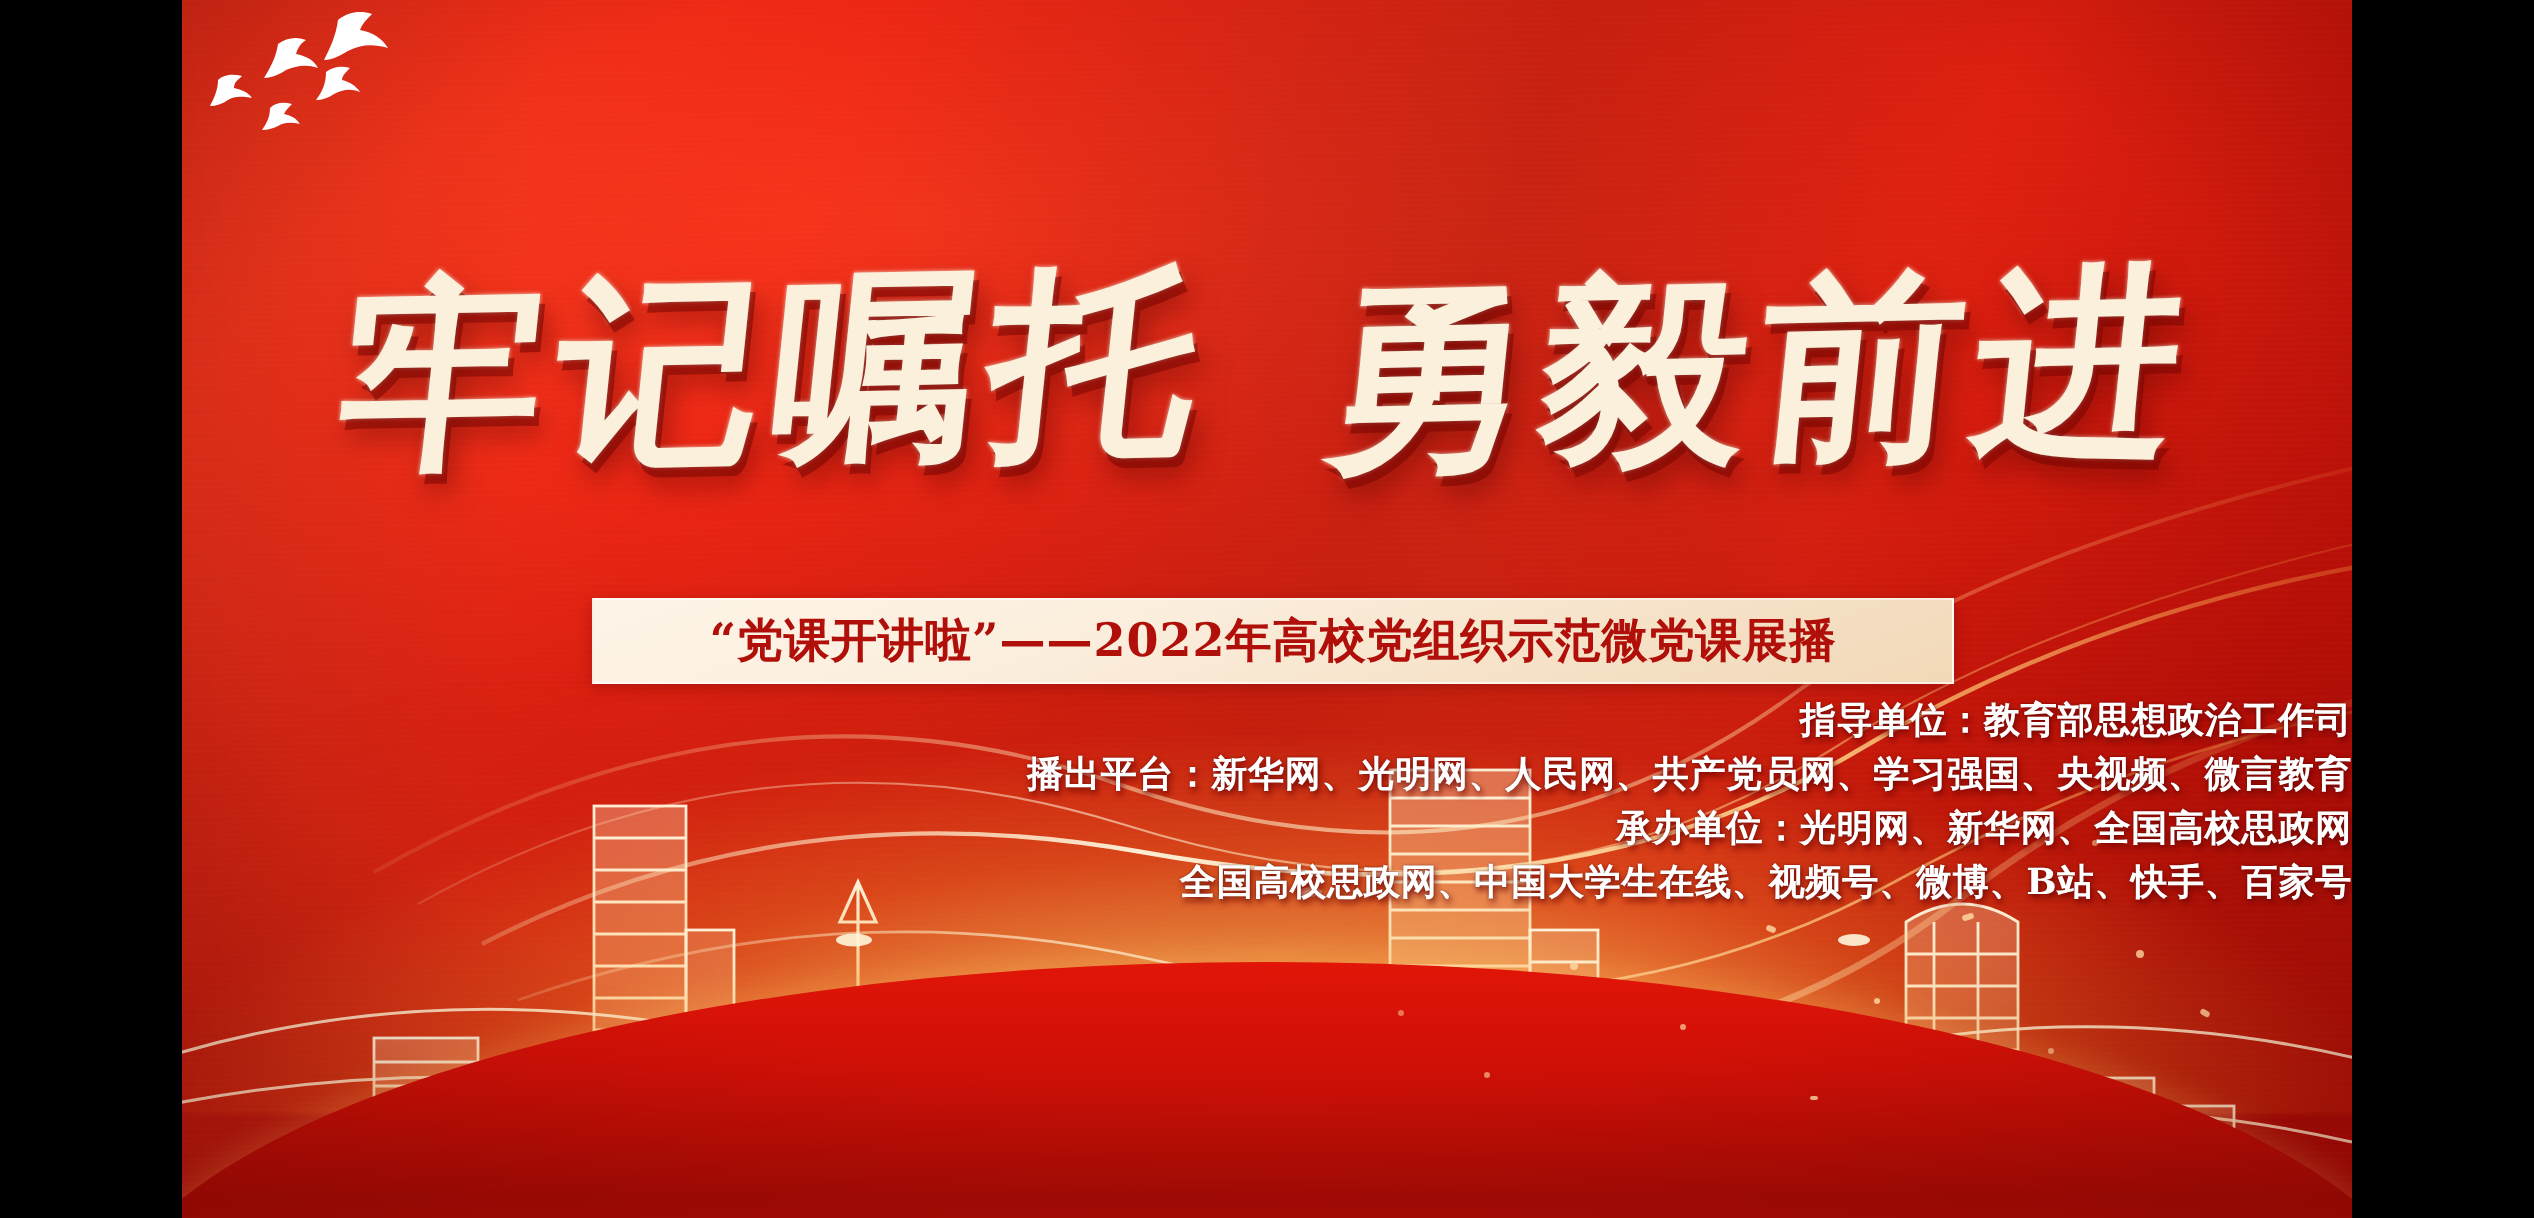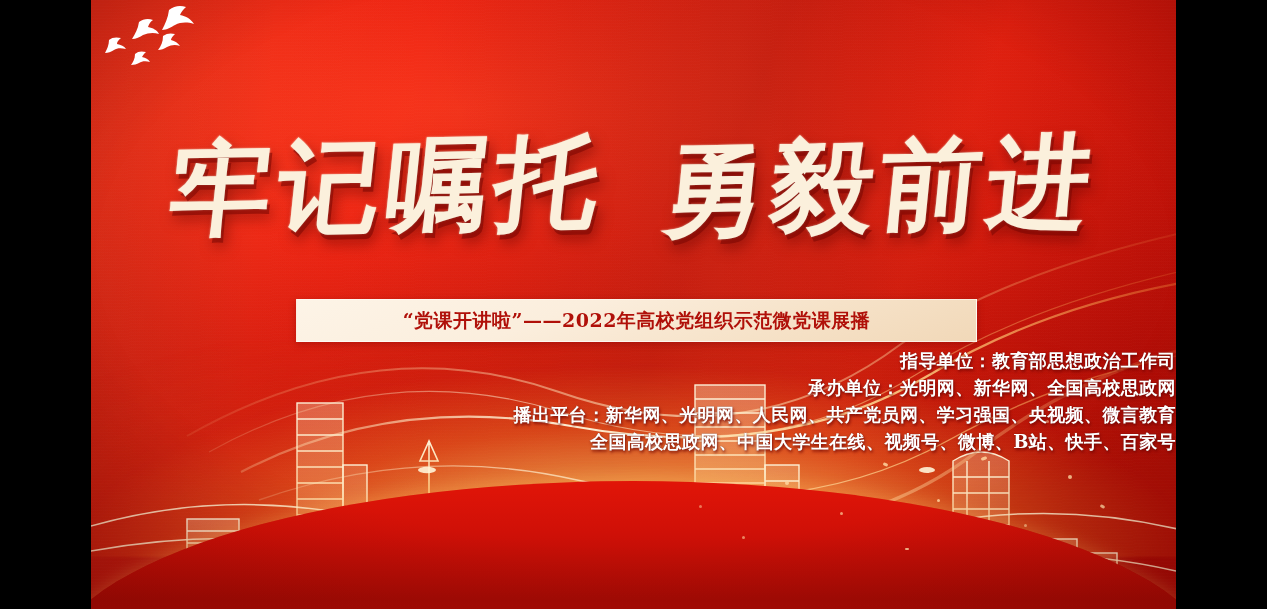--- a/index.html
+++ b/index.html
@@ -136,21 +136,21 @@
   
   .banner{
     position:absolute;left:205px;top:299px;width:679px;height:41px;
     background:linear-gradient(160deg,#fdf4e7 0%,#fbeedd 38%,#f6e2c8 70%,#f1d8b8 100%);
     border:1px solid rgba(255,255,255,.55);
     box-shadow:0 2px 7px rgba(110,4,2,.35);
     display:flex;align-items:center;justify-content:center;
   }
   .banner-text{
     font-family:"DejaVu Serif","Liberation Serif",serif;
-    font-size:19px;font-weight:700;color:#b01009;letter-spacing:.5px;
+    font-size:23px;font-weight:700;color:#b01009;letter-spacing:.5px;
     white-space:nowrap;
   }
 
   
   .credits{
     position:absolute;left:0;top:347px;width:100%;
     text-align:right;
   }
   .cline{
     font-family:"DejaVu Serif","Liberation Serif",serif;
@@ -309,21 +309,21 @@
       <span class="gap"></span>
       <span class="ph p2">勇毅前进</span>
     </div>
 
     <div class="banner">
       <span class="banner-text">“党课开讲啦”——2022年高校党组织示范微党课展播</span>
     </div>
 
     <div class="credits">
       <div class="cline">指导单位：教育部思想政治工作司</div>
+      <div class="cline">播出平台：新华网、光明网、人民网、共产党员网、学习强国、央视频、微言教育</div>
       <div class="cline">承办单位：光明网、新华网、全国高校思政网</div>
-      <div class="cline">播出平台：新华网、光明网、人民网、共产党员网、学习强国、央视频、微言教育</div>
       <div class="cline indent">全国高校思政网、中国大学生在线、视频号、微博、B站、快手、百家号</div>
     </div>
 
   </div>
 
   <div class="bar-right"></div>
 </div>
 
 </body></html>

